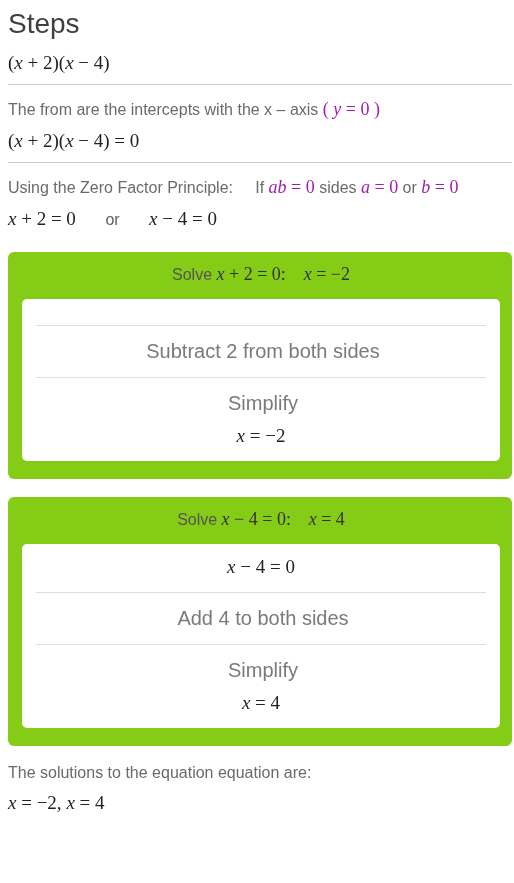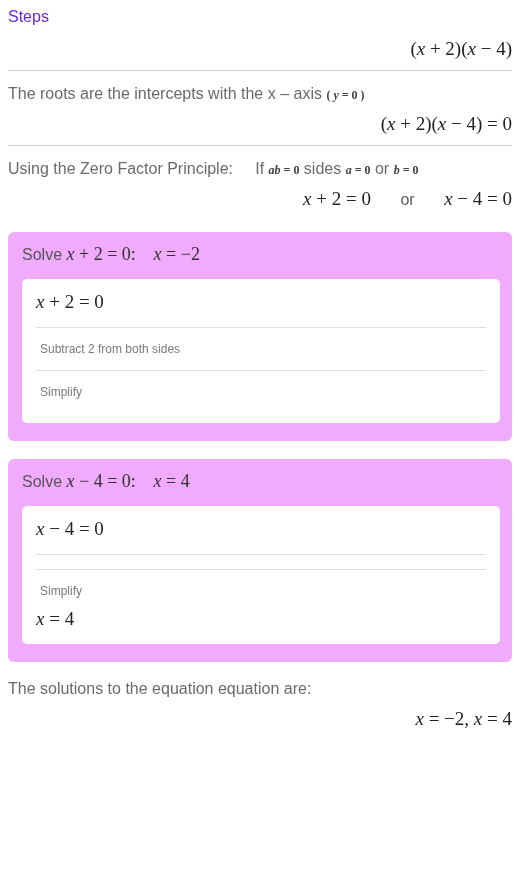--- a/index.html
+++ b/index.html
@@ -6,86 +6,87 @@
   body {
     margin: 0;
     padding: 8px 2px 20px 8px;
     font-family: Arial, Helvetica, sans-serif;
     font-size: 16px;
     color: #5d5d5d;
     background: #fff;
     width: 514px;
   }
   .heading {
-    font-size: 16px;
-    color: #6d28d9;
+    font-size: 28px;
+    color: #404040;
     font-weight: 400;
     margin-bottom: 12px;
   }
   .math {
     font-family: "Times New Roman", Times, serif;
     color: #222;
     font-size: 19px;
     white-space: nowrap;
   }
   .math .v { font-style: italic; }
   .hr {
     border: none;
     border-top: 1px solid #ccc;
     margin: 10px 0 14px 0;
   }
   .text {
     color: #6a6a6a;
     font-size: 16px;
     margin-bottom: 10px;
   }
-  .text .math { font-size: 12px; color:#404040;font-weight:bold; }
+  .text .math { font-size: 18px; color:#a21caf; }
   .gap { height: 4px; }
-  .block-eq { margin: 6px 0 4px 0; text-align: right; }
+  .block-eq { margin: 6px 0 4px 0; }
   .section {
-    background: #f0abfc;
+    background: #84cc16;
     border-radius: 6px;
     padding: 12px 12px 18px 14px;
     margin: 14px 0 18px 0;
+    text-align: center;
   }
   .section-head {
     color: #555;
     font-size: 16px;
     margin-bottom: 14px;
   }
   .section-head .math { font-size: 18px; color:#333; }
   .inner {
     background: #fff;
     border-radius: 5px;
     padding: 12px 14px 14px 14px;
     margin-top: 2px;
   }
   .inner .hr {
     border-top: 1px solid #ddd;
     margin: 14px 0 14px 0;
   }
   .steptext {
     color: #7a7a7a;
-    font-size: 12px;
+    font-size: 20px;
     margin: 6px 0 10px 0;
   }
   .indent { margin-left: 4px; }
   .or-space { display:inline-block; width: 20px; }
 </style>
 </head>
 <body>
 
 <div class="heading">Steps</div>
 
 <div class="math block-eq">(<span class="v">x</span> + 2)(<span class="v">x</span> − 4)</div>
 
 <hr class="hr">
 
 <div class="text">
-  <span>The roots are the intercepts with the x – axis</span>
+  <span>The from are the intercepts with the x – axis</span>
   <span class="math">( <span class="v">y</span> = 0 )</span>
 </div>
 
 <div class="math block-eq">(<span class="v">x</span> + 2)(<span class="v">x</span> − 4) = 0</div>
 
 <hr class="hr">
 
 <div class="text">
   <span>Using the Zero Factor Principle:</span>
   &nbsp;&nbsp;&nbsp;
@@ -108,38 +109,39 @@
 <div class="gap"></div>
 
 <div class="section">
   <div class="section-head">
     <span>Solve</span> 
     <span class="math"><span class="v">x</span> + 2 = 0:</span>
     &nbsp;&nbsp;
     <span class="math"><span class="v">x</span> = −2</span>
   </div>
   <div class="inner">
-    <div class="math"><span class="v">x</span> + 2 = 0</div>
     <hr class="hr">
     <div class="steptext indent">Subtract 2 from both sides</div>
     <hr class="hr">
     <div class="steptext indent">Simplify</div>
+    <div class="math"><span class="v">x</span> = −2</div>
   </div>
 </div>
 
 <div class="section">
   <div class="section-head">
     <span>Solve</span> 
     <span class="math"><span class="v">x</span> − 4 = 0:</span>
     &nbsp;&nbsp;
     <span class="math"><span class="v">x</span> = 4</span>
   </div>
   <div class="inner">
     <div class="math"><span class="v">x</span> − 4 = 0</div>
     <hr class="hr">
+    <div class="steptext indent">Add 4 to both sides</div>
     <hr class="hr">
     <div class="steptext indent">Simplify</div>
     <div class="math"><span class="v">x</span> = 4</div>
   </div>
 </div>
 
 <div class="text">The solutions to the equation equation are:</div>
 <div class="math block-eq"><span class="v">x</span> = −2, <span class="v">x</span> = 4</div>
 
 </body></html>

